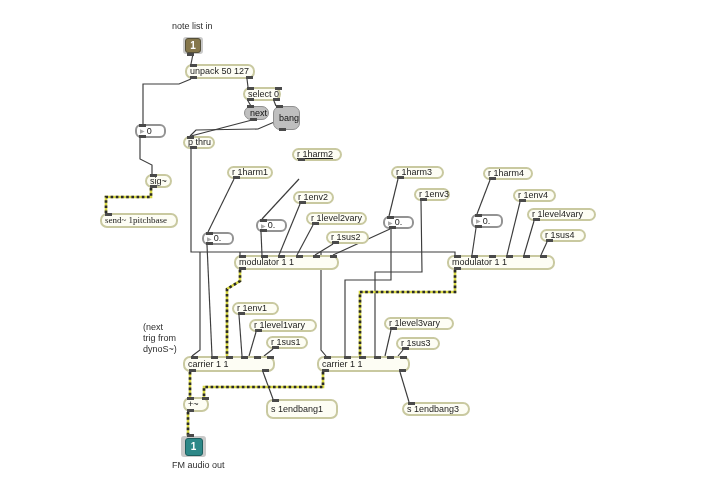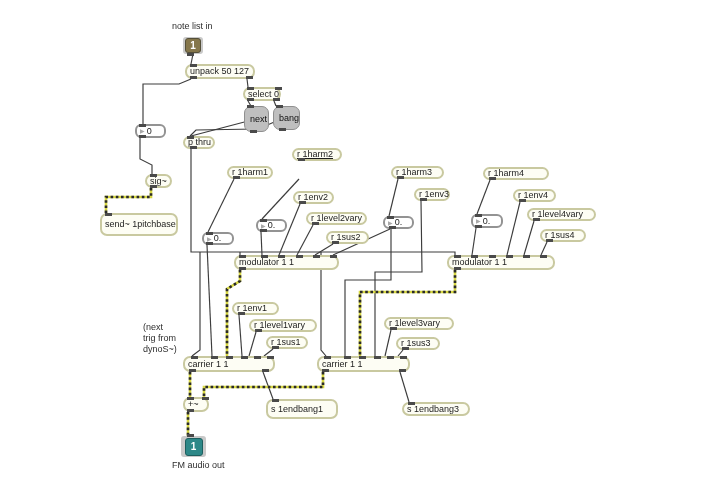--- a/index.html
+++ b/index.html
@@ -84,21 +84,21 @@
       <span class="stub out" style="left: 3px;"></span>
       <span class="stub out" style="left: 59px;"></span>
     </div>
     <div class="node object" style="left: 243px; top: 87px; width: 38px; height: 14px;">
       <span>select 0</span>
       <span class="stub in" style="left: 2px;"></span>
       <span class="stub in" style="left: 30px;"></span>
       <span class="stub out" style="left: 2px;"></span>
       <span class="stub out" style="left: 28px;"></span>
     </div>
-    <div class="node message" style="left: 244px; top: 106px; width: 25px; height: 26px;">
+    <div class="node message" style="left: 244px; top: 106px; width: 25px; height: 14px;">
       <span>next</span>
       <span class="stub in" style="left: 2px;"></span>
       <span class="stub out" style="left: 5px;"></span>
     </div>
     <div class="node message" style="left: 273px; top: 106px; width: 27px; height: 24px;">
       <span>bang</span>
       <span class="stub in" style="left: 2px;"></span>
       <span class="stub out" style="left: 5px;"></span>
     </div>
     <div class="node number" style="left: 135px; top: 124px; width: 31px; height: 14px;">
@@ -110,21 +110,21 @@
     <div class="node object" style="left: 183px; top: 136px; width: 32px; height: 13px;">
       <span>p thru</span>
       <span class="stub in" style="left: 2px;"></span>
       <span class="stub out" style="left: 5px;"></span>
     </div>
     <div class="node object" style="left: 145px; top: 174px; width: 27px; height: 14px;">
       <span>sig~</span>
       <span class="stub in" style="left: 3px;"></span>
       <span class="stub out" style="left: 3px;"></span>
     </div>
-    <div class="node object" style="left: 100px; top: 213px; width: 78px; height: 23px;">
+    <div class="node object" style="left: 100px; top: 213px; width: 78px; height: 15px; font-family: Liberation Serif, serif;">
       <span>send~ 1pitchbase</span>
       <span class="stub in" style="left: 3px;"></span>
     </div>
     <div class="node object" style="left: 227px; top: 166px; width: 46px; height: 13px;">
       <span>r 1harm1</span>
       <span class="stub out" style="left: 4px;"></span>
     </div>
     <div class="node object" style="left: 292px; top: 148px; width: 50px; height: 13px; text-decoration: underline;">
       <span>r 1harm2</span>
       <span class="stub out" style="left: 4px;"></span>
@@ -160,21 +160,21 @@
     <div class="node object" style="left: 414px; top: 188px; width: 36px; height: 13px;">
       <span>r 1env3</span>
       <span class="stub out" style="left: 4px;"></span>
     </div>
     <div class="node number" style="left: 383px; top: 216px; width: 31px; height: 13px;">
       <span class="tri">▶</span>
       <span>0.</span>
       <span class="stub in" style="left: 2px;"></span>
       <span class="stub out" style="left: 4px;"></span>
     </div>
-    <div class="node object" style="left: 483px; top: 167px; width: 66px; height: 13px;">
+    <div class="node object" style="left: 483px; top: 167px; width: 50px; height: 13px;">
       <span>r 1harm4</span>
       <span class="stub out" style="left: 4px;"></span>
     </div>
     <div class="node object" style="left: 513px; top: 189px; width: 43px; height: 13px;">
       <span>r 1env4</span>
       <span class="stub out" style="left: 4px;"></span>
     </div>
     <div class="node object" style="left: 527px; top: 208px; width: 69px; height: 13px;">
       <span>r 1level4vary</span>
       <span class="stub out" style="left: 4px;"></span>

